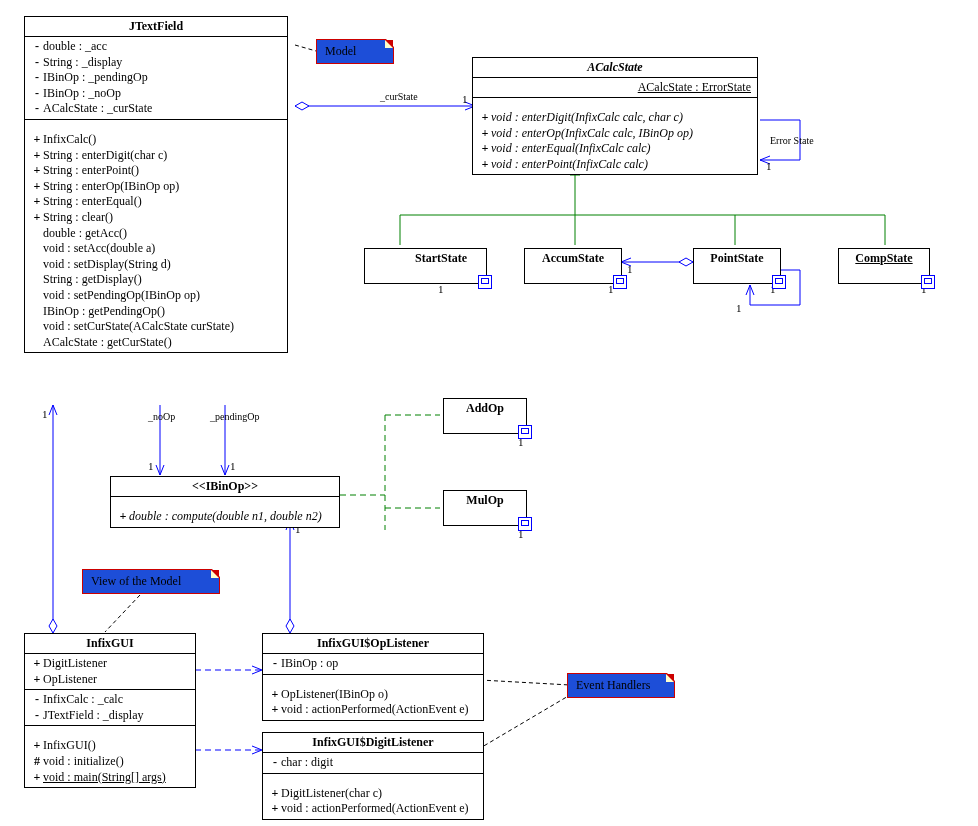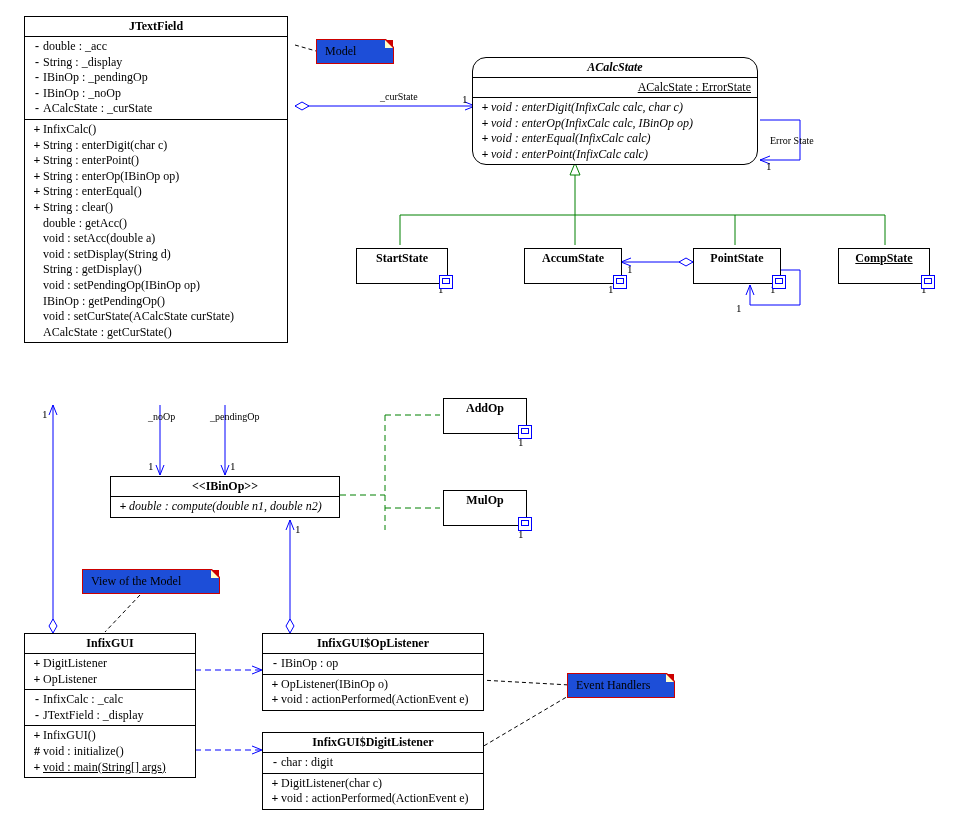--- a/index.html
+++ b/index.html
@@ -26,21 +26,21 @@
   .class-subtitle {
     text-align: right;
     padding: 2px 6px;
     border-bottom: 1px solid #000;
     text-decoration: underline;
   }
   .class-section {
     border-bottom: 1px solid #000;
     padding: 2px 6px;
   }
-  .class-section:last-child { border-bottom: none; }
+  .class-section:last-child { border-bottom: none; margin-top: 10px; }
   .member {
     white-space: nowrap;
     line-height: 1.3;
   }
   .vis {
     display: inline-block;
     width: 12px;
     font-weight: bold;
     text-align: center;
   }
@@ -200,32 +200,32 @@
       <div class="member"><span class="vis"></span><span>void : setAcc(double a)</span></div>
       <div class="member"><span class="vis"></span><span>void : setDisplay(String d)</span></div>
       <div class="member"><span class="vis"></span><span>String : getDisplay()</span></div>
       <div class="member"><span class="vis"></span><span>void : setPendingOp(IBinOp op)</span></div>
       <div class="member"><span class="vis"></span><span>IBinOp : getPendingOp()</span></div>
       <div class="member"><span class="vis"></span><span>void : setCurState(ACalcState curState)</span></div>
       <div class="member"><span class="vis"></span><span>ACalcState : getCurState()</span></div>
     </div>
 </div>
 
-<div class="class-box" style="left:472px; top:57px; width:284px;border-radius:14px;">
+<div class="class-box" style="left:472px; top:57px; width:284px;">
   <div class="class-title italic">ACalcState</div>
   <div class="class-subtitle">ACalcState : ErrorState</div>
   <div class="class-section" id="acalcstate-ops">
       <div class="member italic"><span class="vis">+</span><span>void : enterDigit(InfixCalc calc, char c)</span></div>
       <div class="member italic"><span class="vis">+</span><span>void : enterOp(InfixCalc calc, IBinOp op)</span></div>
       <div class="member italic"><span class="vis">+</span><span>void : enterEqual(InfixCalc calc)</span></div>
       <div class="member italic"><span class="vis">+</span><span>void : enterPoint(InfixCalc calc)</span></div>
     </div>
 </div>
 
-<div class="class-box" style="left:356px; top:248px; width:90px; height:34px;">
+<div class="class-box" style="left:364px; top:248px; width:90px; height:34px;padding-left:31px;">
   <div class="class-title" style="border:none;">StartState</div>
   <div class="mini-icon"></div>
 </div>
 <div class="class-box" style="left:524px; top:248px; width:96px; height:34px;">
   <div class="class-title" style="border:none;">AccumState</div>
   <div class="mini-icon"></div>
 </div>
 <div class="class-box" style="left:693px; top:248px; width:86px; height:34px;">
   <div class="class-title" style="border:none;">PointState</div>
   <div class="mini-icon"></div>

